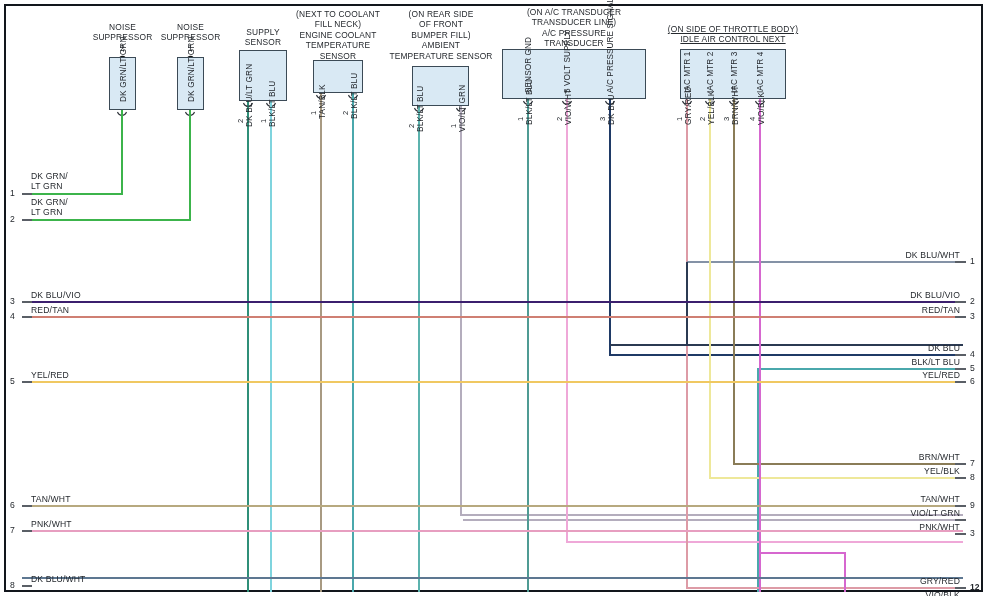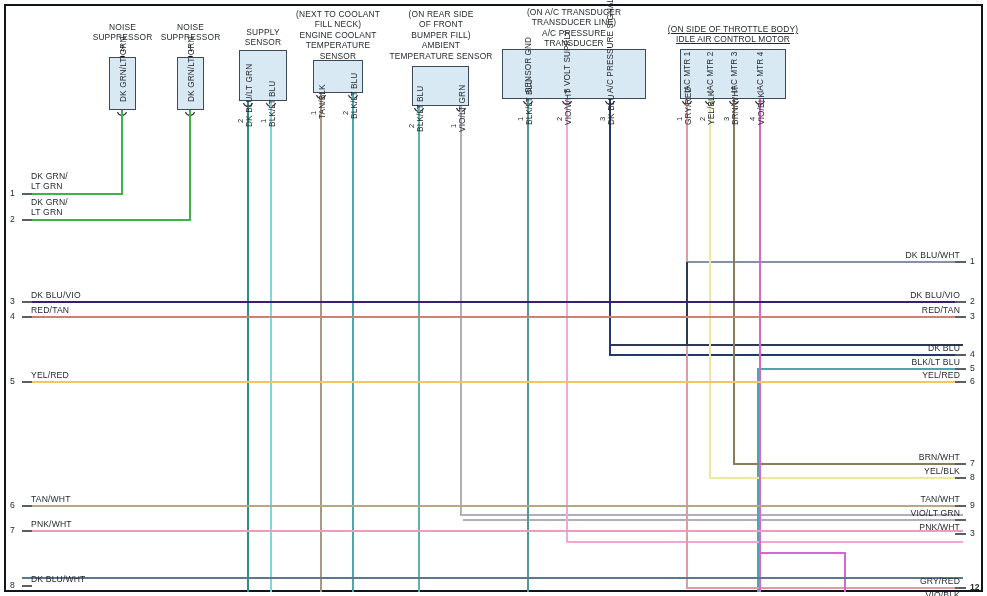--- a/index.html
+++ b/index.html
@@ -51,21 +51,21 @@
         <div>TEMPERATURE SENSOR</div>
       </div>
       <div class="comp-title" style="left: 500px; top: 7px; width: 148px;">
         <div>(ON A/C TRANSDUCER</div>
         <div>TRANSDUCER LINE)</div>
         <div>A/C PRESSURE</div>
         <div>TRANSDUCER</div>
       </div>
       <div class="comp-title" style="left: 658px; top: 24px; width: 150px; text-decoration: underline;">
         <div>(ON SIDE OF THROTTLE BODY)</div>
-        <div>IDLE AIR CONTROL MOTOR</div>
+        <div>IDLE AIR CONTROL NEXT</div>
       </div>
     </div>
 
   <svg id="art" width="987" height="596">
       <circle cx="122.5" cy="60" r="4.2" fill="#111"></circle>
       <line x1="122.5" y1="60" x2="122.5" y2="79" stroke="#2a2f36" stroke-width="1.2" shape-rendering="crispEdges"></line>
       <polyline points="118.5,73 122.5,79 126.5,73" fill="none" stroke="#2a2f36" stroke-width="1.2" shape-rendering="crispEdges"></polyline>
       <line x1="114.5" y1="81" x2="130.5" y2="81" stroke="#2a2f36" stroke-width="1.3" shape-rendering="crispEdges"></line>
       <line x1="114.5" y1="85" x2="130.5" y2="85" stroke="#2a2f36" stroke-width="1.3" shape-rendering="crispEdges"></line>
       <line x1="122.5" y1="85" x2="122.5" y2="110" stroke="#2a2f36" stroke-width="1.2" shape-rendering="crispEdges"></line>

